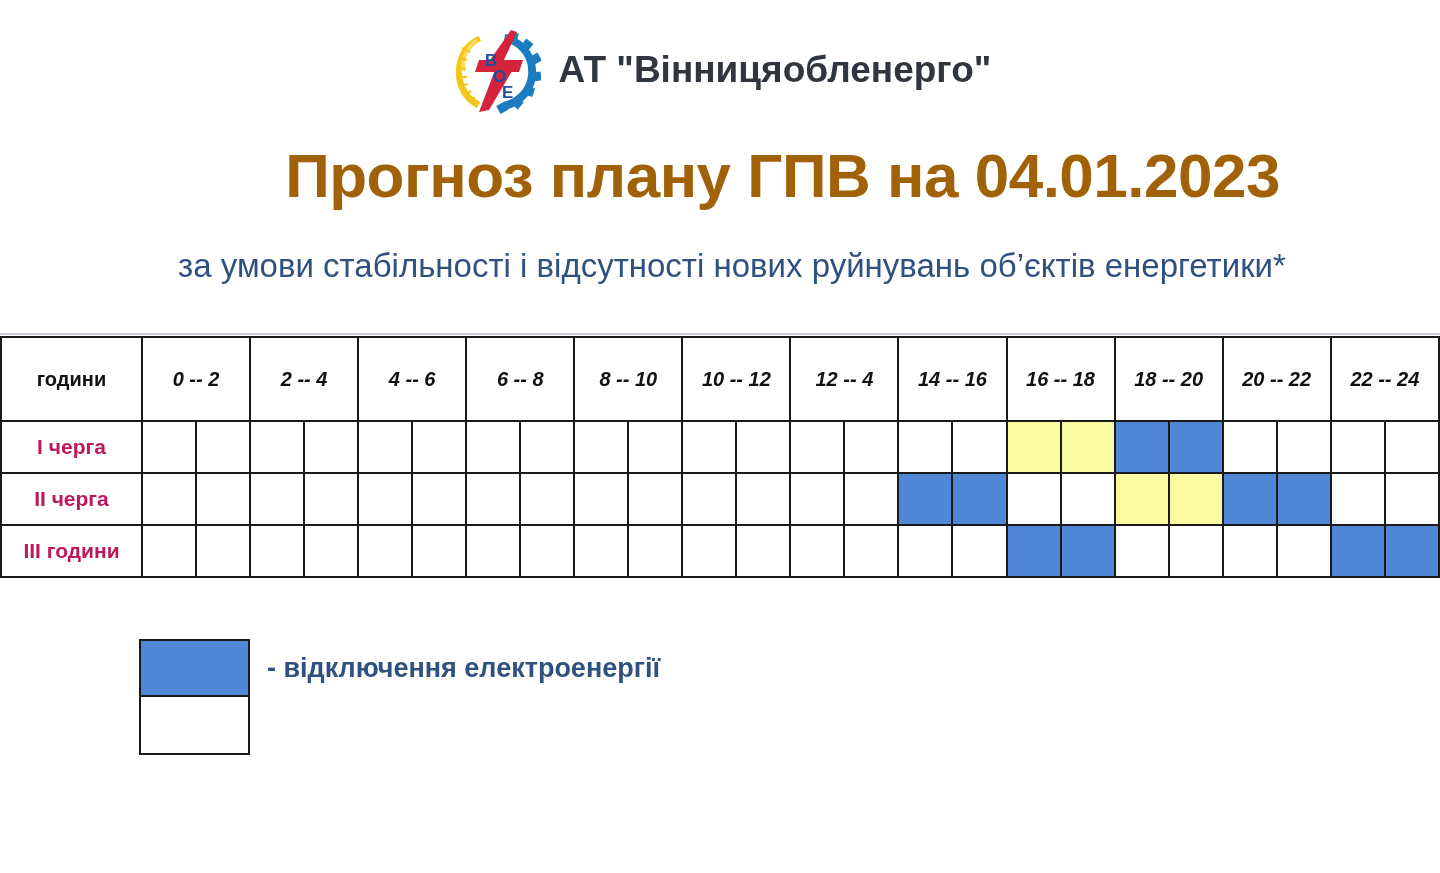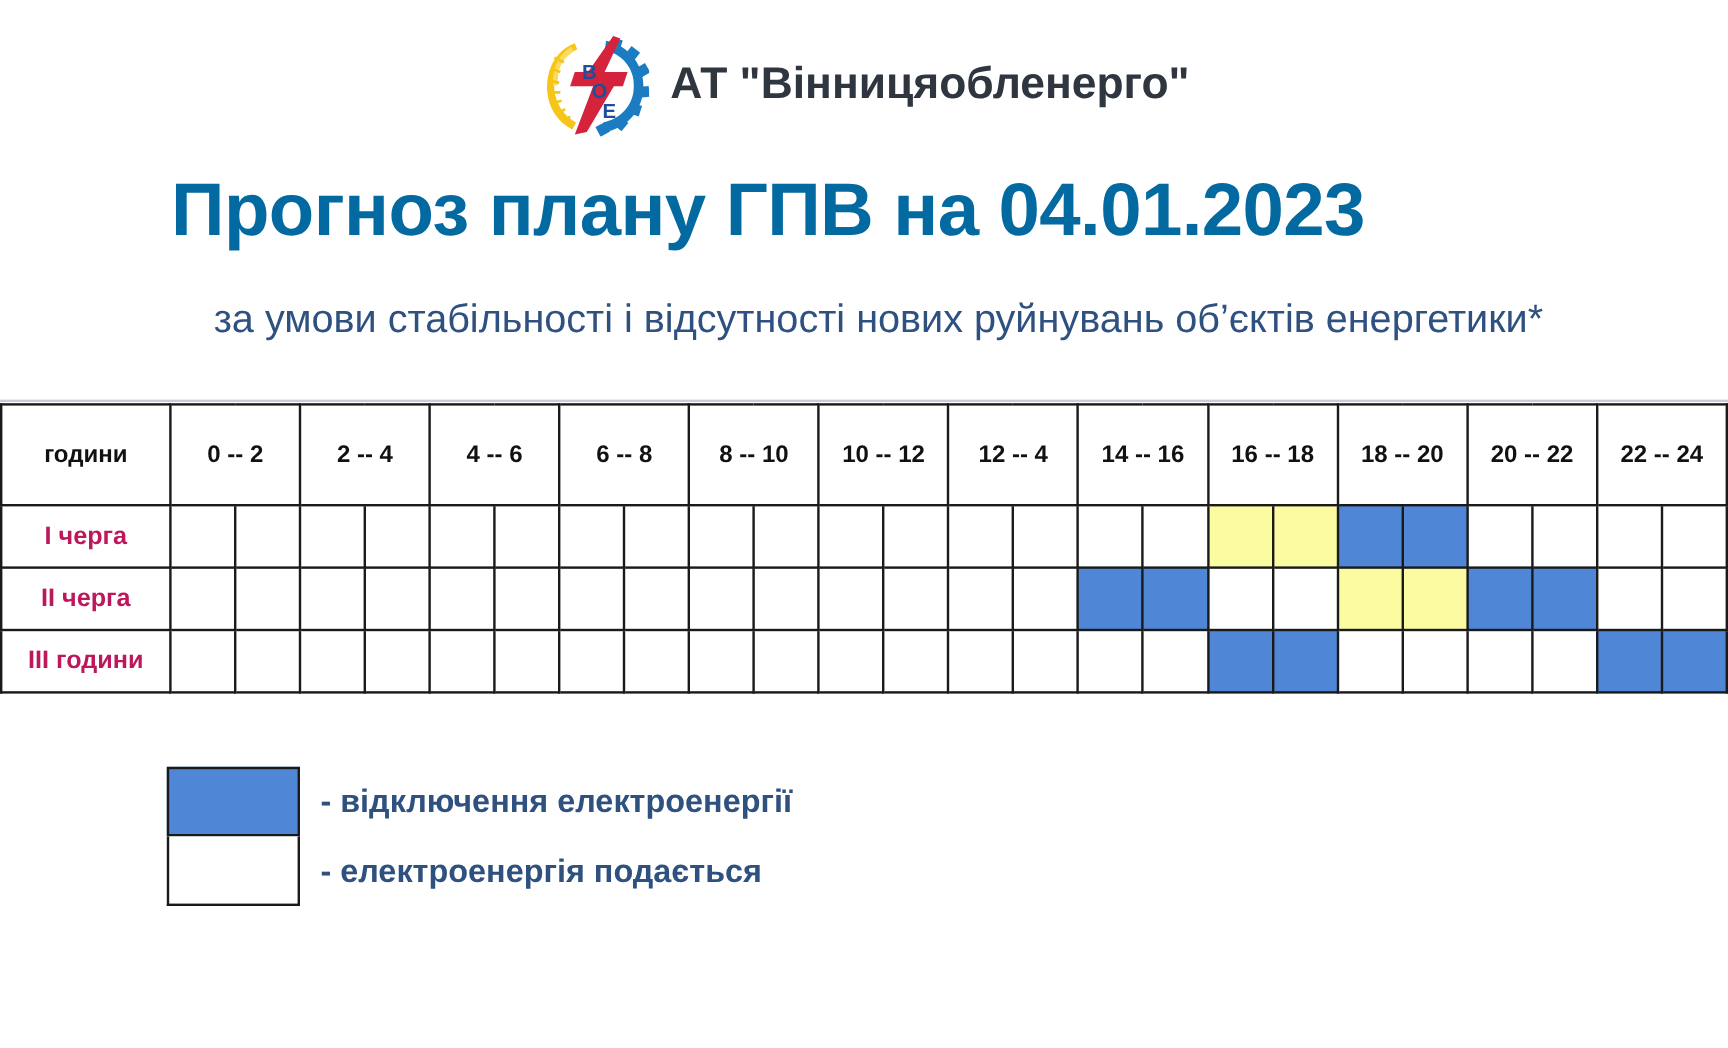--- a/index.html
+++ b/index.html
@@ -41,24 +41,24 @@
     white-space: nowrap;
     line-height: 1;
   }
 
   
   .title {
     position: absolute;
     top: 143px;
     left: 0;
     width: 1280px;
-    text-align: center;
+    text-align: right;
     font-size: 62px;
     font-weight: bold;
-    color: #0369a1;
+    color: #a16207;
     letter-spacing: -0.5px;
     line-height: 1.05;
     white-space: nowrap;
   }
   .subtitle {
     position: absolute;
     top: 248px;
     left: 12px;
     width: 1440px;
     text-align: center;
@@ -100,20 +100,21 @@
   }
   th.hourhead {
     height: 82px;
     font-size: 20px;
     font-weight: bold;
     color: #111111;
     text-align: center;
     vertical-align: middle;
     background: #ffffff;
     white-space: nowrap;
+    font-style: italic;
   }
   td.rowlabel {
     width: 139px;
     height: 50px;
     font-size: 21px;
     font-weight: bold;
     color: #be185d;
     text-align: center;
     vertical-align: middle;
     background: #ffffff;
@@ -323,15 +324,14 @@
 </div>
 
 <div class="legend">
 
 <div class="legend-row">
       <div class="legend-swatch off"></div>
       <div class="legend-text">- відключення електроенергії</div>
     </div>
     <div class="legend-row">
       <div class="legend-swatch on"></div>
-      <div class="legend-text">- електроенергія подається</div>
     </div>
   </div>
 
 </body></html>

